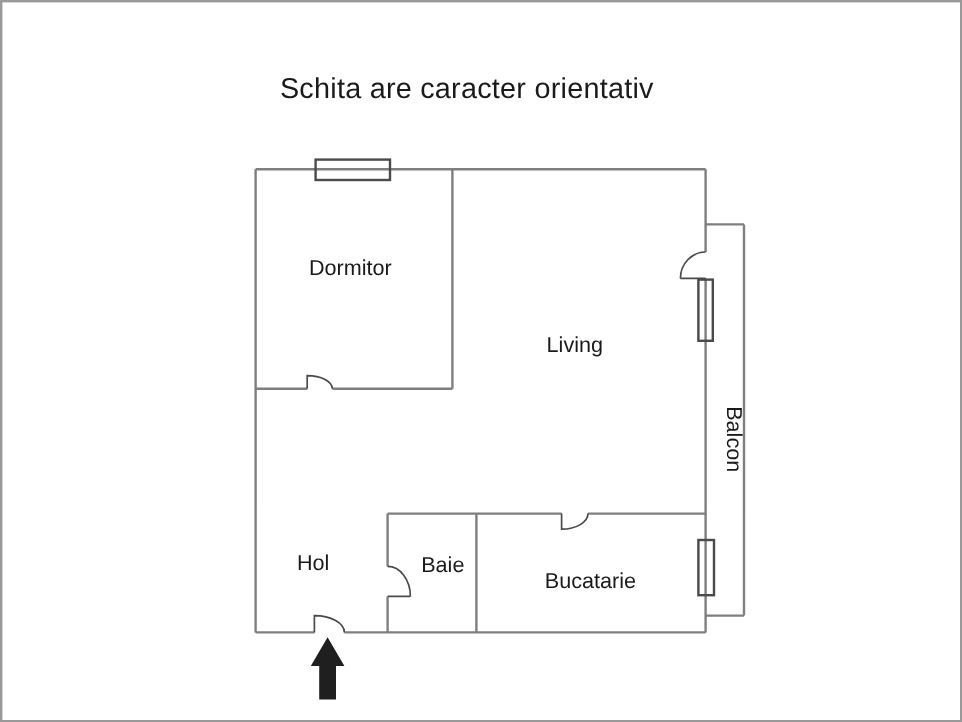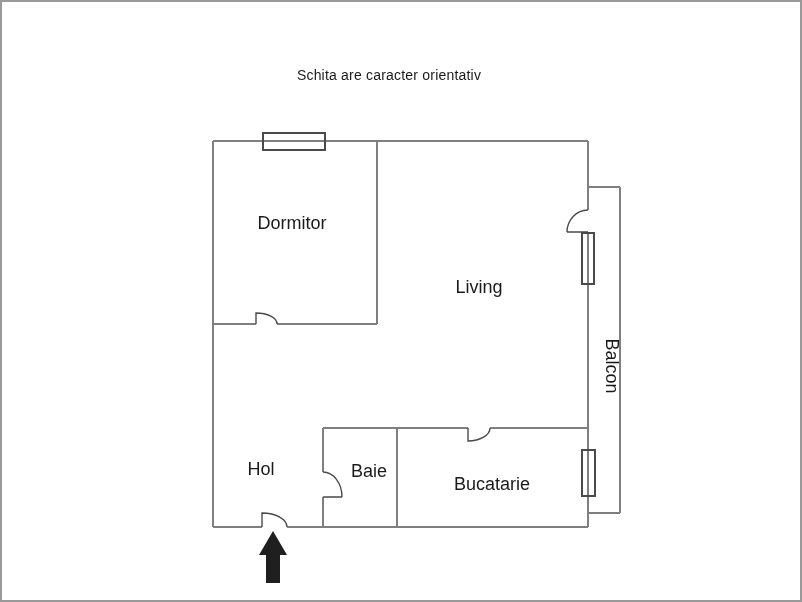--- a/index.html
+++ b/index.html
@@ -20,21 +20,21 @@
     inset: 0;
     border: 2px solid var(--frame, #999999);
     box-sizing: border-box;
     pointer-events: none;
   }
   .title {
     position: absolute;
     top: 63px;
     left: 389px;
     transform: translateX(-50%);
-    font-size: 14px;
+    font-size: 24px;
     line-height: 24px;
     color: var(--text, #1a1a1a);
     white-space: nowrap;
     letter-spacing: 0.2px;
   }
   svg.plan {
     position: absolute;
     left: 0;
     top: 0;
   }

